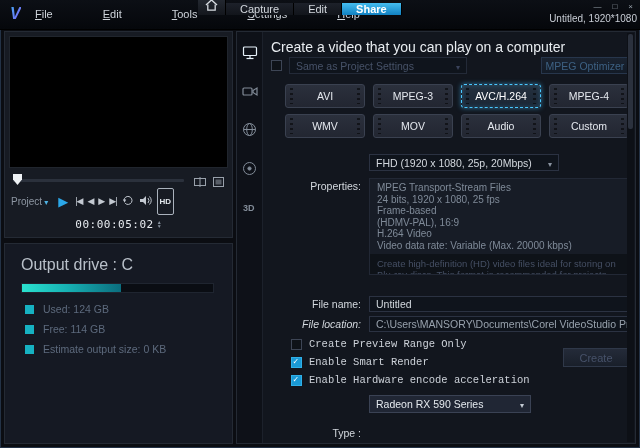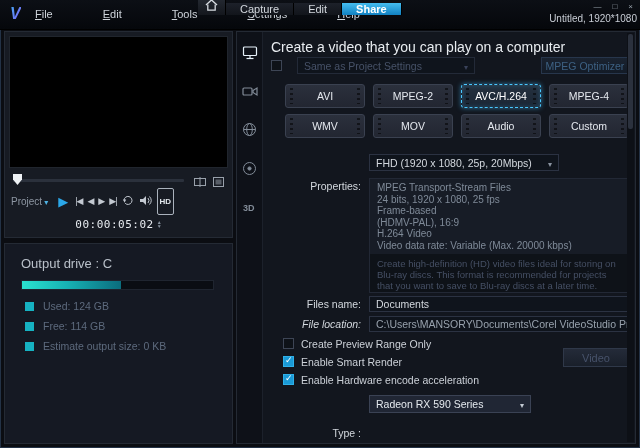--- a/index.html
+++ b/index.html
@@ -46,21 +46,21 @@
   .hd{font-size:8px;font-weight:bold;border:1px solid #aab2bc;border-radius:2px;padding:8px 2px;
       color:#e3e8ed;margin-left:0;}
   .timecode-row{display:flex;justify-content:center;align-items:center;gap:3px;height:20px;}
   .timecode{font-family:"DejaVu Sans Mono",monospace;font-size:11px;color:#e8ecf1;letter-spacing:.5px;}
   .spinner{display:flex;flex-direction:column;font-size:5px;line-height:4px;color:#8893a0;}
   .spinner::before{content:"▲";}
   .spinner::after{content:"▼";}
   
   .output-panel{position:absolute;left:4px;top:243px;width:229px;height:201px;box-sizing:border-box;
                 background:#151923;border:1px solid #242a34;}
-  .output-title{margin:12px 0 0 16px;font-size:13px;color:#b9c0c9;}
+  .output-title{margin:12px 0 0 16px;font-size:16px;color:#b9c0c9;}
   .progress{margin:9px 18px 0 16px;height:8px;background:#0a0d13;border:1px solid #1f2530;}
   .progress .fill{height:100%;width:52%;background:linear-gradient(90deg,#2ae2cf 0%,#17b2b4 45%,#0b6d7e 100%);}
   .legend{margin-top:10px;}
   .legend-row{display:flex;align-items:center;gap:9px;margin:8px 0 0 20px;font-size:10.5px;color:#5d6a7d;}
   .sq{width:9px;height:9px;background:#16b2c2;flex:0 0 auto;}
   
   .share-panel{position:absolute;left:236px;top:31px;width:400px;height:413px;box-sizing:border-box;
                background:#12161e;border:1px solid #242a34;}
   .share-nav{position:absolute;left:0;top:0;bottom:0;width:26px;background:#0e1118;
              border-right:1px solid #1c212b;display:flex;flex-direction:column;align-items:center;
@@ -88,27 +88,27 @@
             grid-template-columns:repeat(4,80px);gap:6px 8px;}
   .fmt-btn{position:relative;height:24px;box-sizing:border-box;border-radius:3px;
            background:linear-gradient(#2b303c,#222631);border:1px solid #3a4150;color:#e4e8ee;
            font-size:10.5px;display:flex;align-items:center;justify-content:center;cursor:pointer;}
   .fmt-btn::before,.fmt-btn::after{content:"";position:absolute;top:3px;bottom:3px;width:3px;
            background-image:repeating-linear-gradient(to bottom,rgba(0,0,0,.55) 0 2px,transparent 2px 5px);}
   .fmt-btn::before{left:4px;}
   .fmt-btn::after{right:4px;}
   .fmt-btn.selected{border:1px dashed #49c8ff;background:linear-gradient(#24313f,#1b2634);color:#fff;
            box-shadow:0 0 5px rgba(70,190,255,.55),inset 0 0 5px rgba(70,190,255,.25);}
-  .props-box{position:absolute;left:106px;top:146px;width:262px;height:115px;box-sizing:border-box;
+  .props-box{position:absolute;left:106px;top:146px;width:262px;height:97px;box-sizing:border-box;
              background:#0e1218;border:1px solid #222835;overflow:hidden;}
   .props-list{background:#171c26;padding:3px 7px;font-size:10px;line-height:11.5px;color:#7f8a98;}
   .props-desc{padding:4px 7px;font-size:9.5px;line-height:11px;color:#454f64;}
   .floc-input{color:#98a2ad;}
-  .opt-row{position:absolute;left:20px;display:flex;align-items:flex-start;gap:7px;
-           font-size:10.5px;color:#ccd1d8;}
+  .opt-row{position:absolute;left:28px;display:flex;align-items:flex-end;gap:7px;
+           font-size:10.5px;color:#ccd1d8;font-family:Liberation Mono, monospace;}
   .start-btn{position:absolute;left:300px;top:316px;width:66px;height:19px;box-sizing:border-box;
              background:linear-gradient(#242b39,#191f2a);border:1px solid #2f3849;color:#47526a;
              font-size:11px;display:flex;align-items:center;justify-content:center;}
   .type-select{background:#202634;border-color:#3a4254;color:#e4e9ee;}
   .type-select .caret::after{color:#c3cad3;}
 </style>
 </head>
 <body>
 
 <div id="app">
@@ -250,29 +250,29 @@
         <svg width="16" height="14" viewBox="0 0 16 14">
             <text x="1" y="11" font-size="9" font-weight="bold" fill="currentColor">3D</text>
           </svg>
       </span>
     </nav>
 
     <div class="share-body">
       <div class="heading">Create a video that you can play on a computer</div>
 
       <div class="cb" style="position:absolute;left:8px;top:28px;"></div>
-      <div class="field disabled-select" style="left:34px;top:25px;width:178px;">
+      <div class="field disabled-select" style="left:26px;top:25px;width:178px;">
         <span>Same as Project Settings</span>
         <span class="caret"></span>
       </div>
       <div class="mpeg-btn">MPEG Optimizer</div>
 
       <div class="fmt-grid">
         <div class="fmt-btn">AVI</div>
-        <div class="fmt-btn">MPEG-2</div>
+        <div class="fmt-btn">MPEG-3</div>
         <div class="fmt-btn selected">AVC/H.264</div>
         <div class="fmt-btn">MPEG-4</div>
         <div class="fmt-btn">WMV</div>
         <div class="fmt-btn">MOV</div>
         <div class="fmt-btn">Audio</div>
         <div class="fmt-btn">Custom</div>
       </div>
 
       <div class="field" style="left:106px;top:122px;width:190px;">
         <span>FHD (1920 x 1080, 25p, 20Mbps)</span>
@@ -285,23 +285,23 @@
           <div>MPEG Transport-Stream Files</div>
           <div>24 bits, 1920 x 1080, 25 fps</div>
           <div>Frame-based</div>
           <div>(HDMV-PAL),  16:9</div>
           <div>H.264 Video</div>
           <div>Video data rate: Variable (Max. 20000 kbps)</div>
         </div>
         <div class="props-desc">Create high-definition (HD) video files ideal for storing on Blu-ray discs. This format is recommended for projects that you want to save to Blu-ray discs at a later time.</div>
       </div>
 
-      <div class="form-label" style="top:266px;">Files name:</div>
+      <div class="form-label" style="top:266px;">File name:</div>
       <div class="field" style="left:106px;top:264px;width:262px;height:16px;">
-        <span>Documents</span>
+        <span>Untitled</span>
       </div>
 
       <div class="form-label" style="top:286px;font-style:italic;">File location:</div>
       <div class="field floc-input" style="left:106px;top:284px;width:262px;height:16px;">
         <span>C:\Users\MANSORY\Documents\Corel VideoStudio Pro\26.0...</span>
 
       </div>
 
       <div class="opt-row" style="top:306px;">
         <span class="cb"></span>
@@ -309,21 +309,21 @@
       </div>
       <div class="opt-row" style="top:324px;">
         <span class="cb checked"></span>
         <span>Enable Smart Render</span>
       </div>
       <div class="opt-row" style="top:342px;">
         <span class="cb checked"></span>
         <span>Enable Hardware encode acceleration</span>
       </div>
 
-      <div class="start-btn">Video</div>
+      <div class="start-btn">Create</div>
 
       <div class="form-label" style="top:366px;margin-top:29px;">Type :</div>
       <div class="field type-select" style="left:106px;top:363px;width:162px;height:18px;">
         <span>Radeon RX 590 Series</span>
         <span class="caret"></span>
       </div>
     </div>
 
     <div class="vscroll">
       <div class="vthumb"></div>

